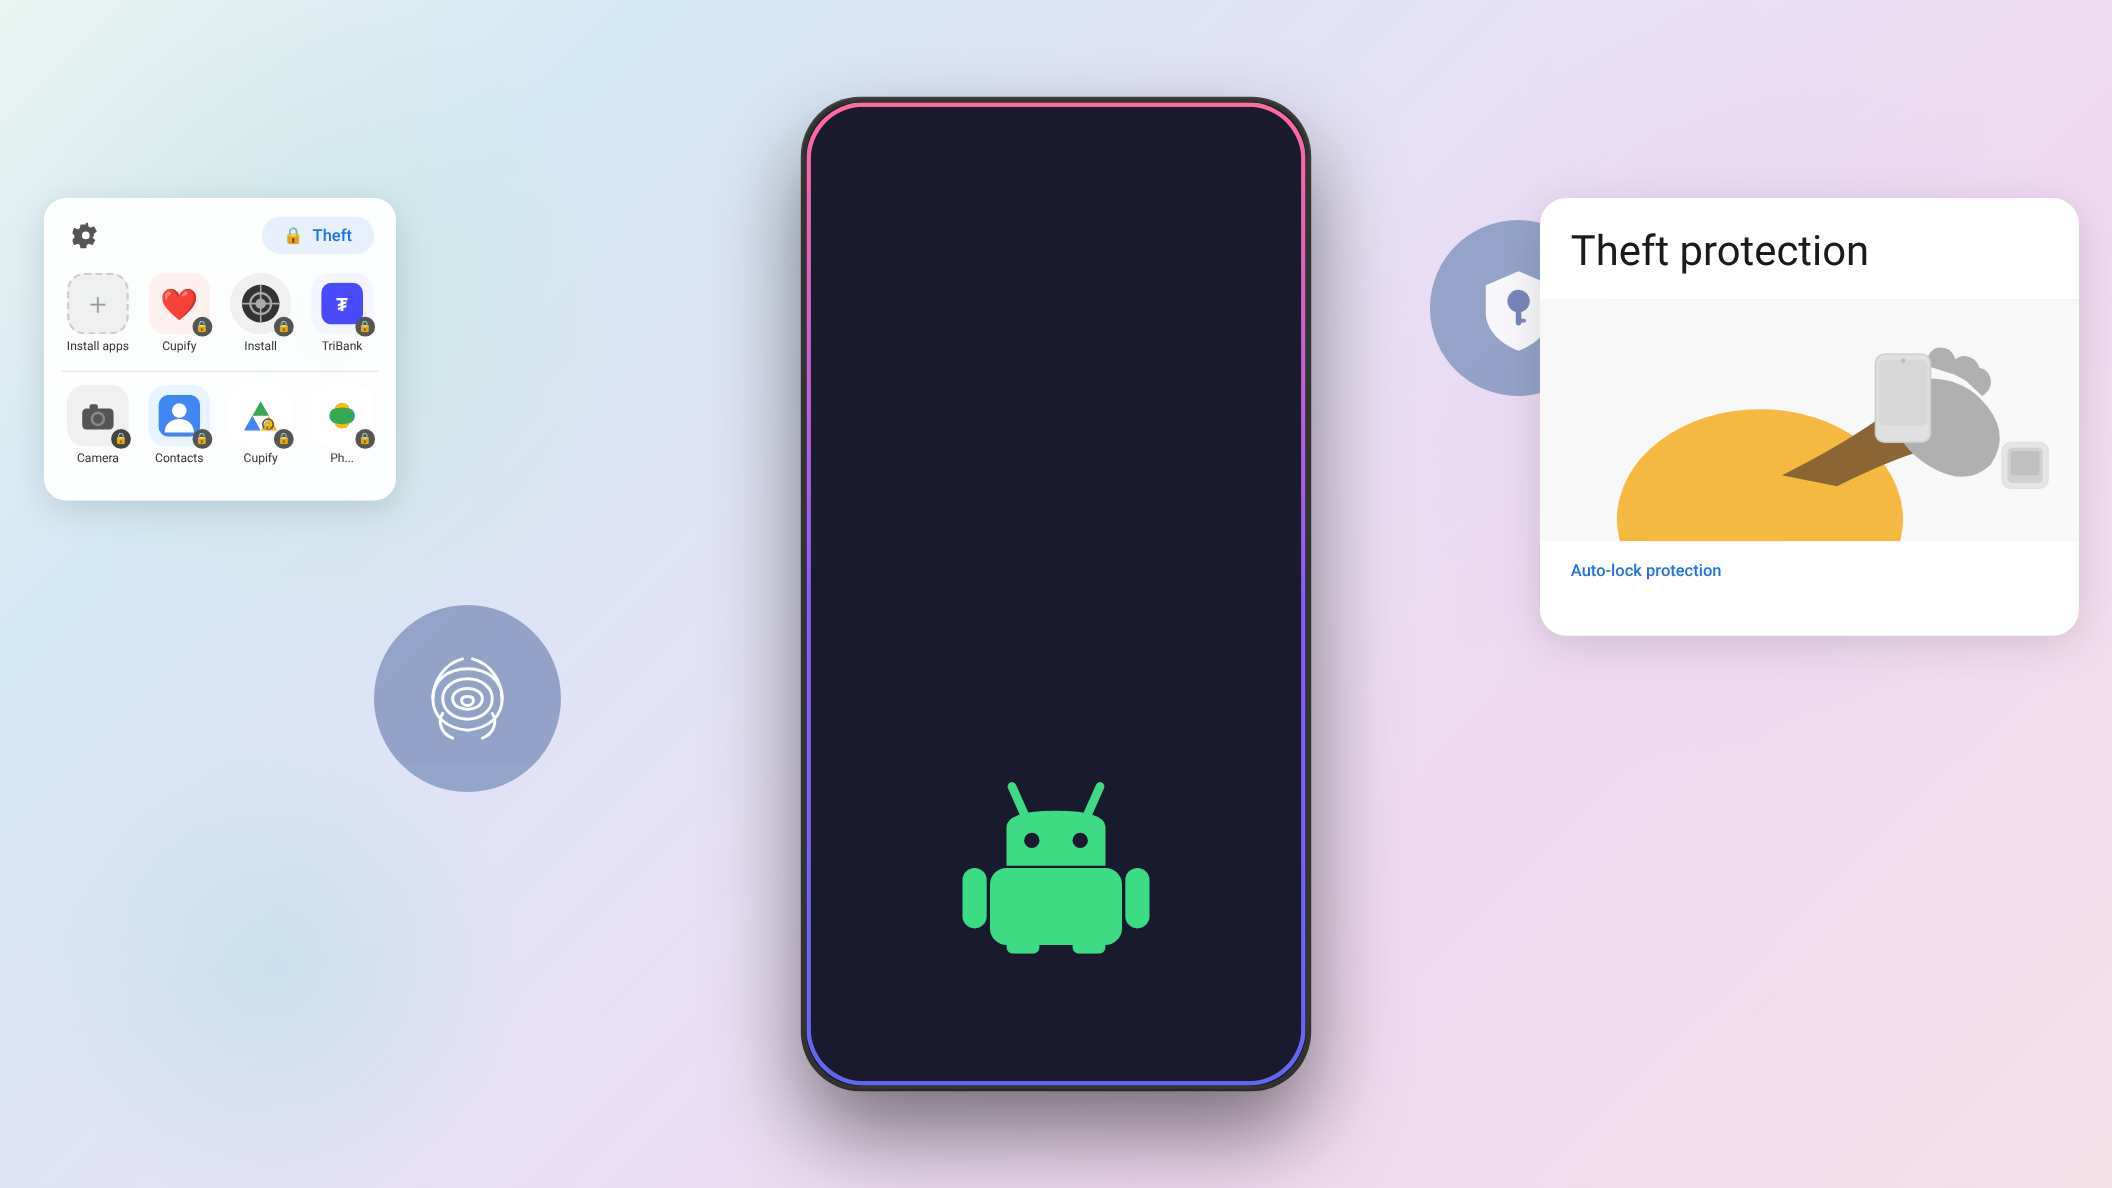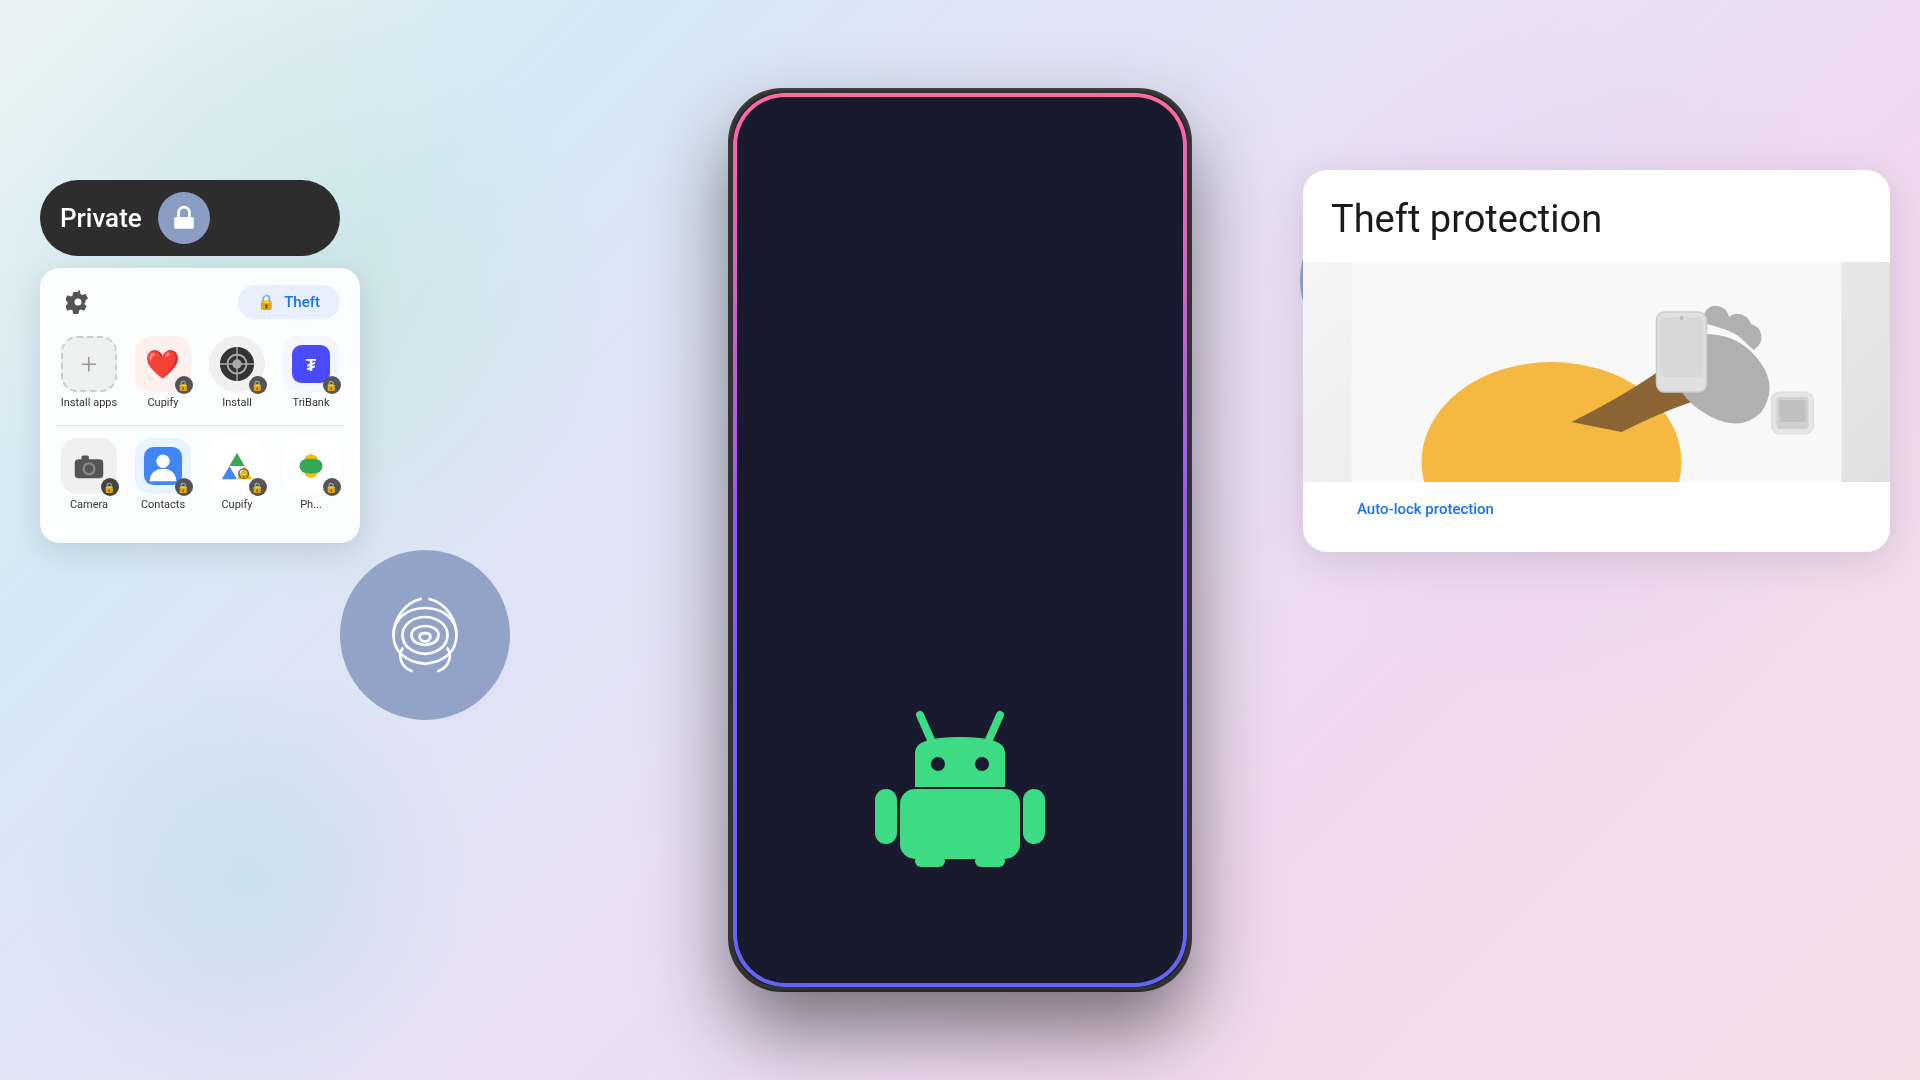--- a/index.html
+++ b/index.html
@@ -269,22 +269,22 @@
     .shield-svg {
       width: 85px;
       height: 85px;
       color: white;
     }
 
     
     .theft-panel {
       position: absolute;
       right: 30px;
-      top: 170px;
-      width: 587px;
+      top: 180px;
+      width: 490px;
       background: white;
       border-radius: 24px;
       overflow: hidden;
       box-shadow: 0 8px 40px rgba(0,0,0,0.12);
     }
 
     .theft-header {
       padding: 28px 28px 20px;
     }
 
@@ -297,22 +297,21 @@
 
     .theft-image-area {
       width: 100%;
       height: 220px;
       background: linear-gradient(135deg, #f5f5f5, #e0e0e0);
       position: relative;
       overflow: hidden;
     }
 
     .theft-footer {
-      padding: 18px 28px 24px;
-      margin-left: 26px;
+      padding: 18px 28px 40px;
     }
 
     .auto-lock-label {
       color: #1a73e8;
       font-size: 15px;
       font-weight: 500;
       margin-bottom: 10px;
     }
 
     .theft-row {
@@ -378,29 +377,20 @@
     }
   </style>
 </head>
 <body>
 
 <div class="bg-blob-left"></div>
 <div class="bg-blob-right"></div>
 <div class="bg-blob-bottom-left"></div>
 
 <div class="private-panel">
-  <div class="private-badge">
-    <span class="private-label">Private</span>
-    <div class="private-lock-circle">
-      <svg width="26" height="26" viewBox="0 0 24 24" class="icon-svg" stroke="white" stroke-width="2.5">
-        <rect x="3" y="11" width="18" height="11" rx="2" ry="2" fill="white" stroke="none"></rect>
-        <path d="M7 11V7a5 5 0 0 1 10 0v4" fill="none" stroke="white" stroke-width="2.5"></path>
-      </svg>
-    </div>
-  </div>
 
   <div class="apps-panel">
     <div class="panel-toolbar">
       <div class="gear-btn">
         <svg width="24" height="24" viewBox="0 0 24 24" fill="#555">
           <path d="M12 15.5A3.5 3.5 0 018.5 12 3.5 3.5 0 0112 8.5a3.5 3.5 0 013.5 3.5 3.5 3.5 0 01-3.5 3.5m7.43-2.92c.04-.34.07-.69.07-1.08 0-.39-.03-.74-.07-1.08l2.33-1.82c.21-.16.27-.45.12-.69l-2.2-3.81c-.15-.24-.45-.31-.69-.22l-2.75 1.1c-.57-.44-1.19-.81-1.87-1.09l-.42-2.93A.545.545 0 0012 2h-4.4c-.27 0-.49.2-.54.46l-.42 2.93c-.68.28-1.3.65-1.87 1.09l-2.75-1.1c-.24-.09-.54-.02-.69.22l-2.2 3.81c-.14.24-.08.53.12.69l2.33 1.82c-.04.34-.07.7-.07 1.08 0 .38.03.74.07 1.08l-2.33 1.82c-.2.16-.26.45-.12.69l2.2 3.81c.15.24.45.31.69.22l2.75-1.1c.57.44 1.19.81 1.87 1.09l.42 2.93c.05.26.27.46.54.46H12c.27 0 .49-.2.54-.46l.42-2.93c.68-.28 1.3-.65 1.87-1.09l2.75 1.1c.24.09.54.02.69-.22l2.2-3.81c.14-.24.08-.53-.12-.69l-2.33-1.82z"></path>
         </svg>
       </div>
       <div class="lock-btn">
         <span>🔒</span>

